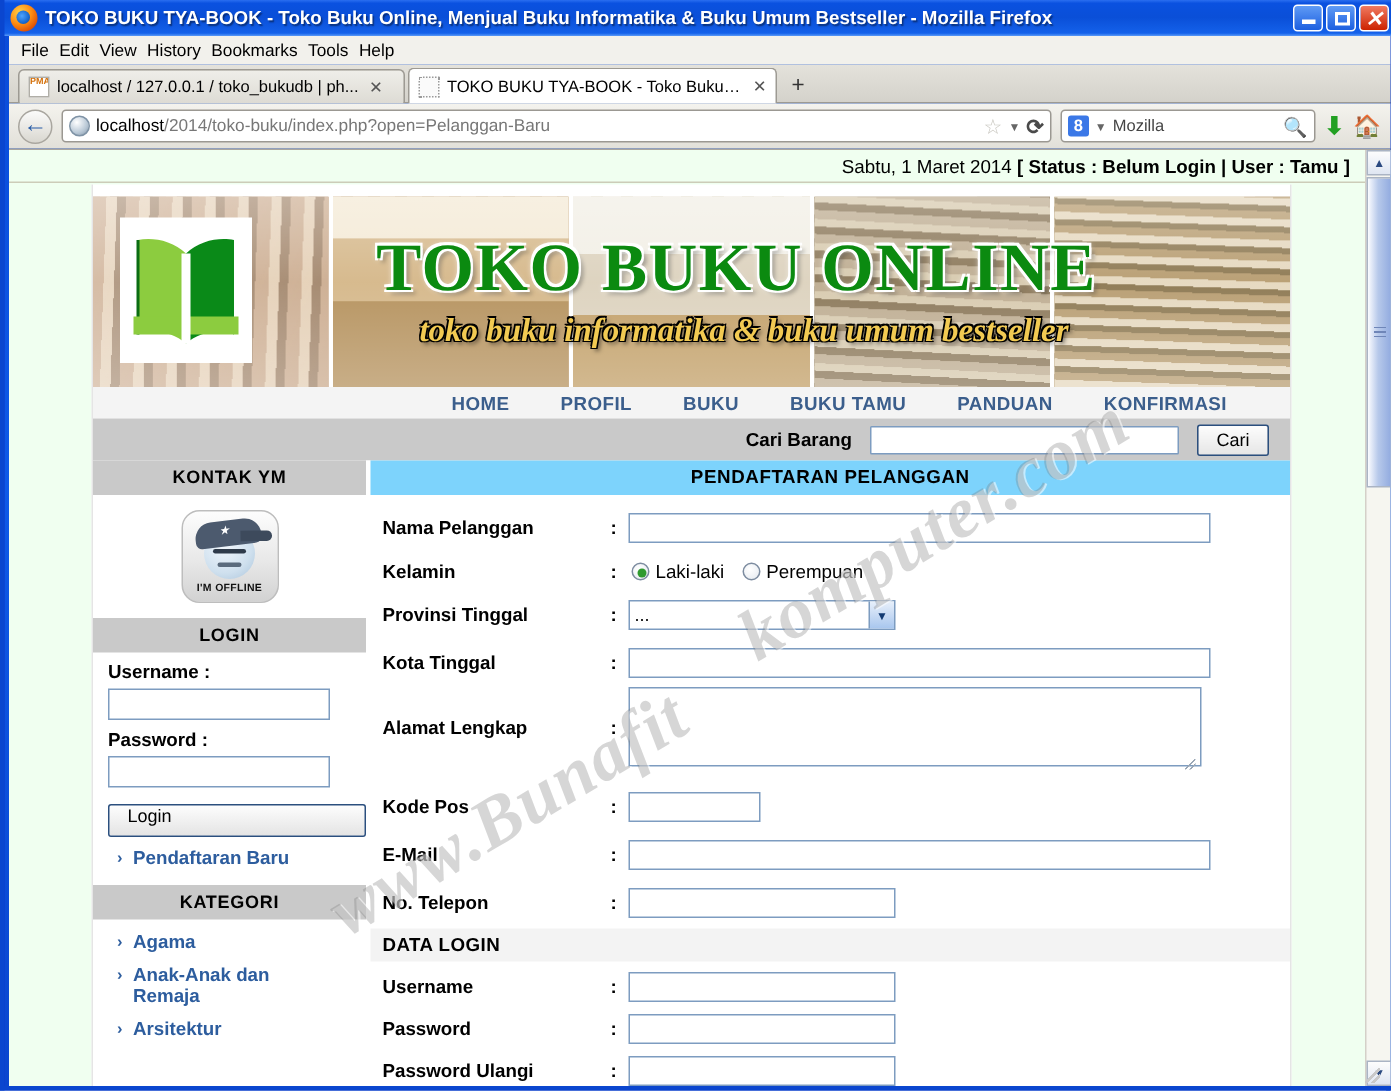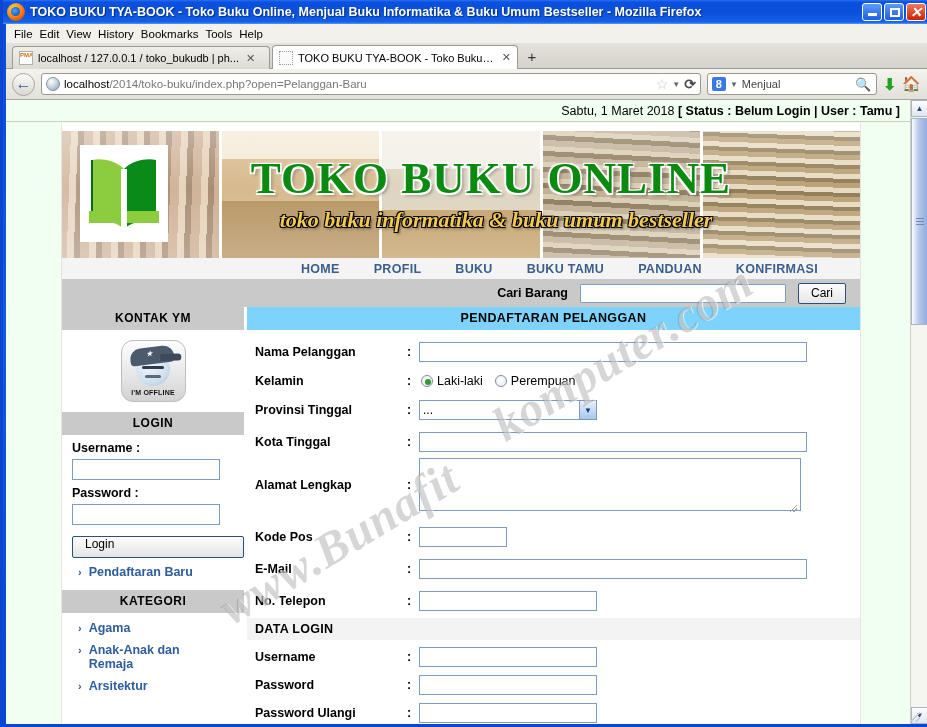--- a/index.html
+++ b/index.html
@@ -469,32 +469,32 @@
     <div id="urlbox">
       <span class="globe"></span>
       <span id="url-text"><b>localhost</b><span>/2014/toko-buku/index.php?open=Pelanggan-Baru</span></span>
       <span class="star">☆</span>
       <span class="dropcaret">▼</span>
       <span class="reload">⟳</span>
     </div>
     <div id="searchbox">
       <span class="gbadge">8</span>
       <span class="dropcaret">▼</span>
-      <span id="search-text">Menjual</span>
+      <span id="search-text">Mozilla</span>
       <span class="magnify">🔍</span>
     </div>
     <div class="dlarrow">⬇</div>
     <div class="homeicon">🏠</div>
   </div>
 
   <div id="viewport">
     <div id="page">
 
       <div id="statusline">
-        <span>Sabtu, 1 Maret 2018</span>
+        <span>Sabtu, 1 Maret 2014</span>
         <b>[ Status : Belum Login | User : Tamu ]</b>
       </div>
 
       <div id="container">
 
         <div id="banner">
           <div class="bshot bs1"></div>
           <div class="bshot bs2"></div>
           <div class="bshot bs3"></div>
           <div class="bshot bs4"></div>

